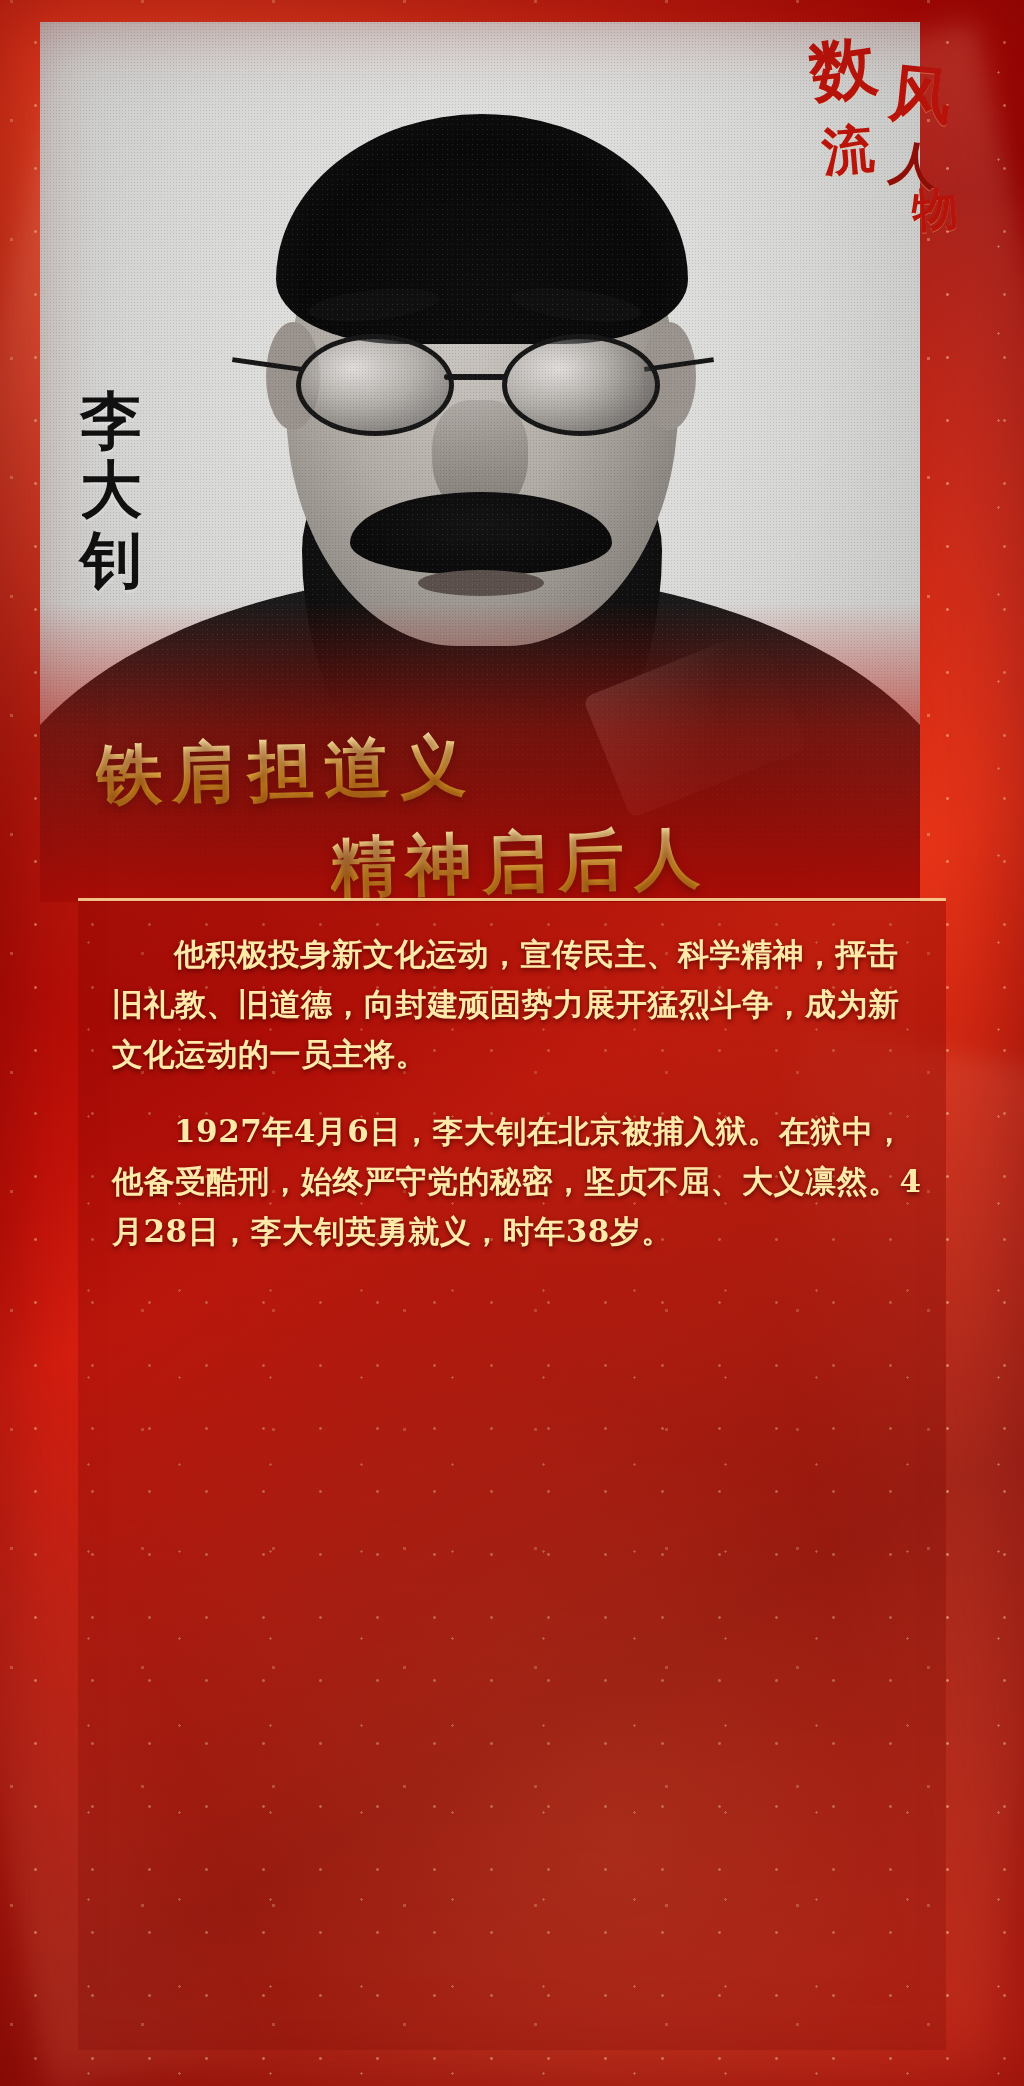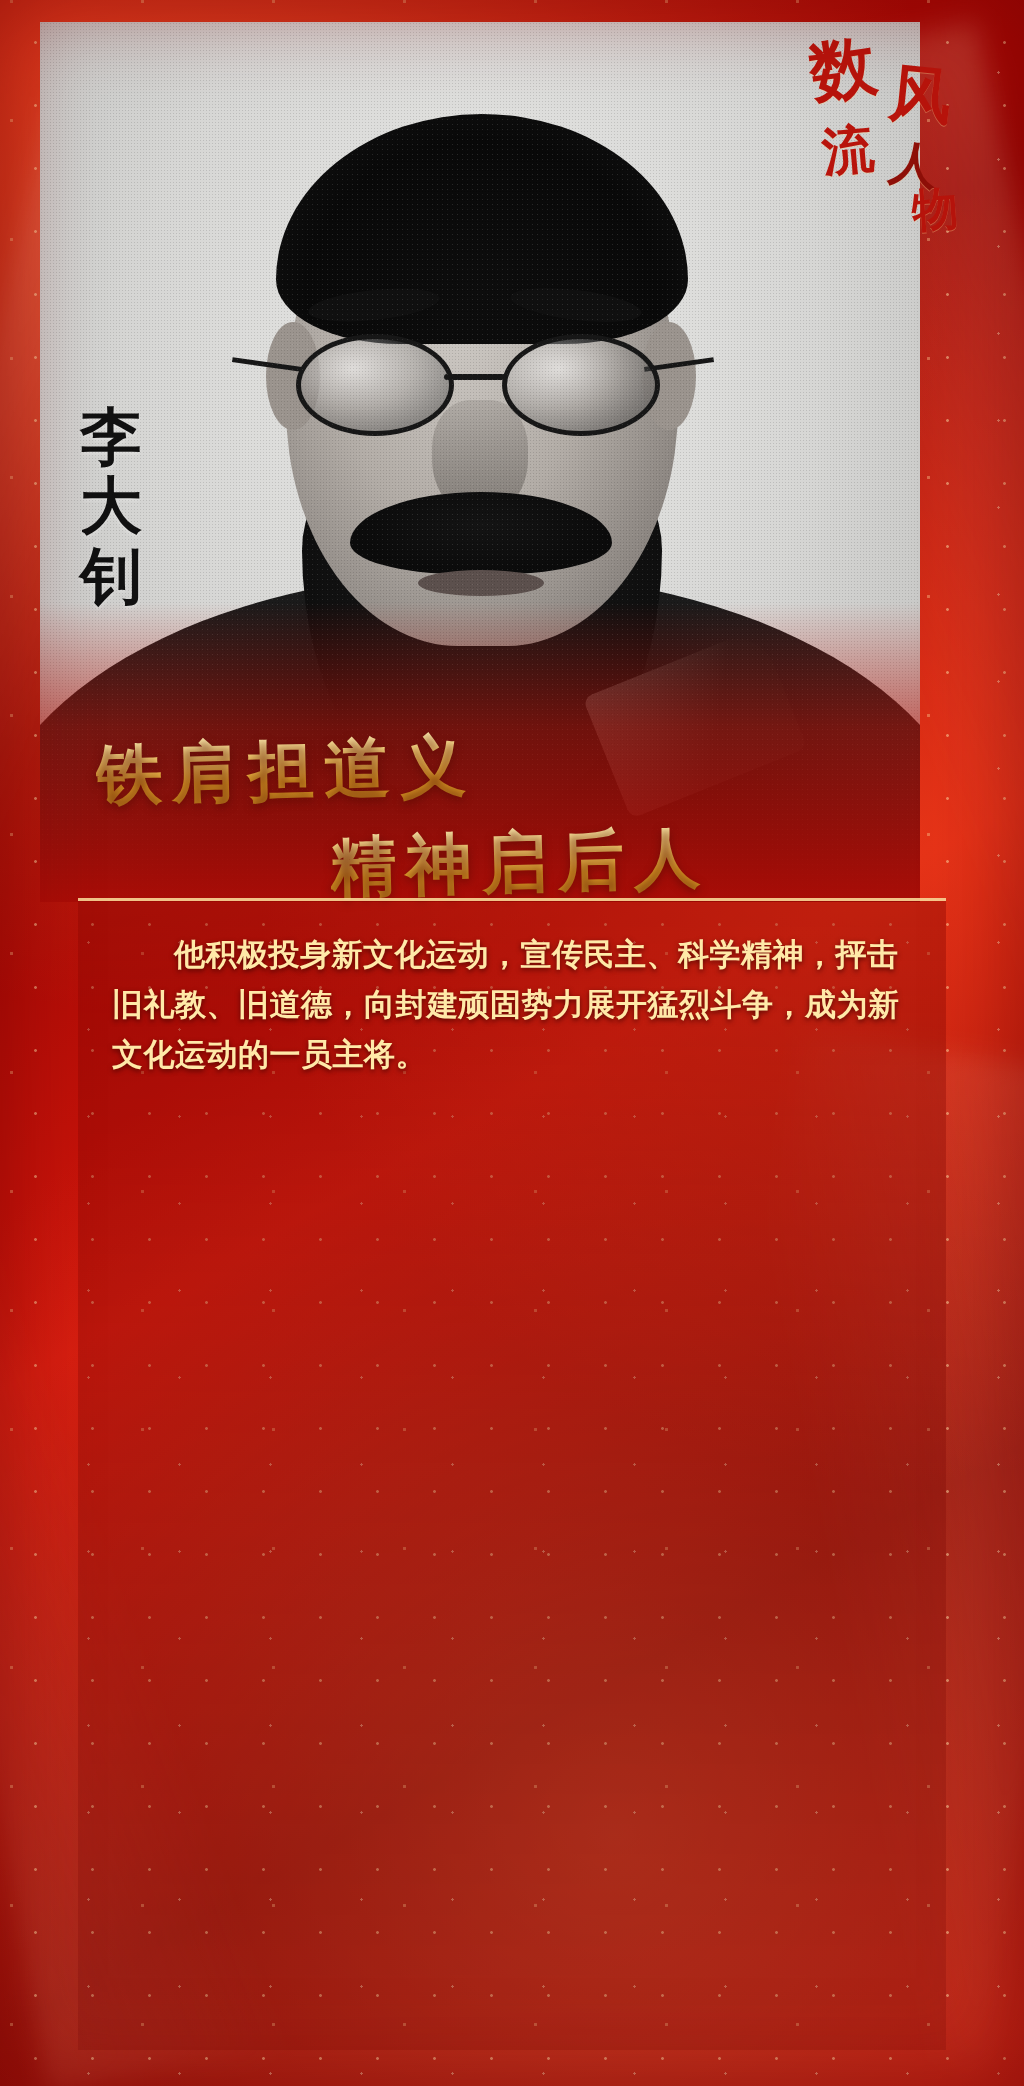--- a/index.html
+++ b/index.html
@@ -207,21 +207,20 @@
     position: absolute;
     left: 80px; top: 386px;
     width: 86px;
     color: #111;
     font-family: "DejaVu Serif", "Liberation Serif", serif;
     font-weight: 700;
     font-size: 62px;
     line-height: 1.12;
     letter-spacing: 2px;
     text-shadow: 0 2px 4px rgba(255,255,255,0.35);
-    margin-top: 16px;
   }
 
   
   .couplet {
     position: absolute;
     left: 0; right: 0;
     top: 726px;
     height: 170px;
   }
   .couplet .line {
@@ -315,16 +314,17 @@
 
   <div class="name-block">李大钊</div>
 
   <div class="couplet">
     <div class="line l1">铁肩担道义</div>
     <div class="line l2">精神启后人</div>
   </div>
 
   <div class="text-card">
     <p>他积极投身新文化运动，宣传民主、科学精神，抨击旧礼教、旧道德，向封建顽固势力展开猛烈斗争，成为新文化运动的一员主将。</p>
+    <p>1927年4月6日，李大钊在北京被捕入狱。在狱中，他备受酷刑，始终严守党的秘密，坚贞不屈、大义凛然。4月28日，李大钊英勇就义，时年38岁。</p>
   </div>
 
   <div class="edge-glow"></div>
 </div>
 
 </body></html>

